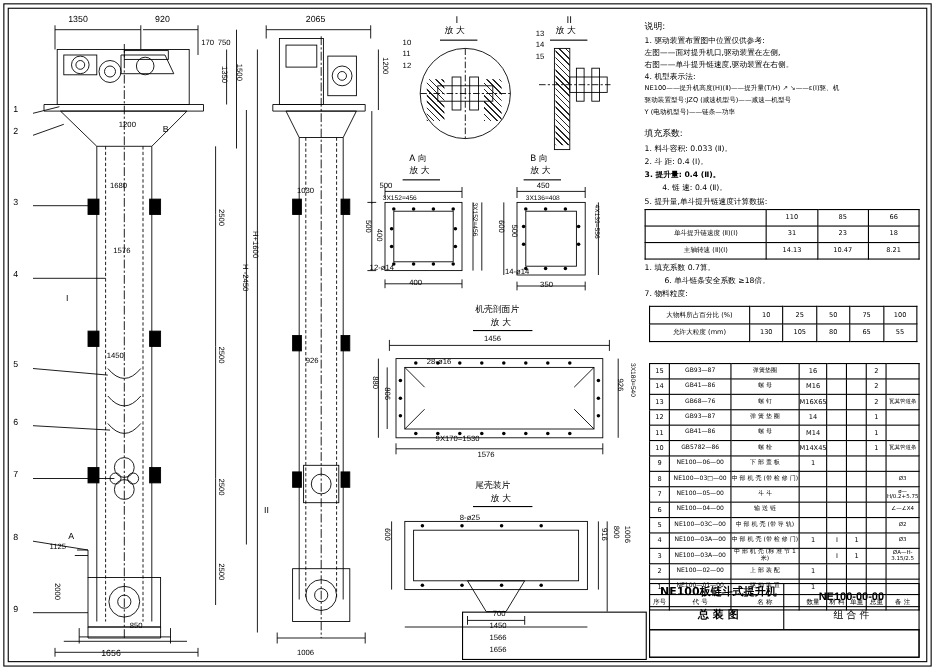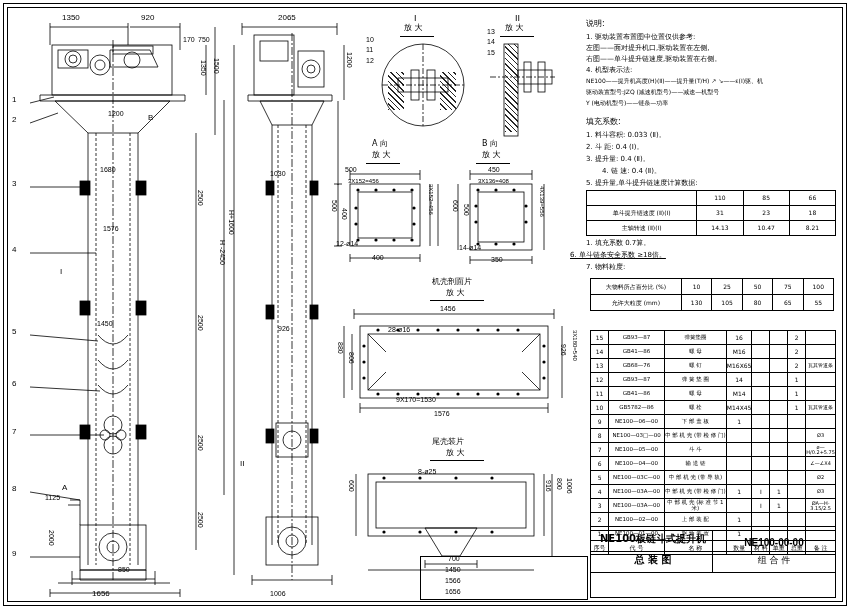--- a/index.html
+++ b/index.html
@@ -400,21 +400,21 @@
     <div class="t f7 cn" style="left:0;top:25px;">   左图——面对提升机口,驱动装置在左侧,</div>
     <div class="t f7 cn" style="left:0;top:36px;">   右图——单斗提升链速度,驱动装置在右侧。</div>
     <div class="t f7 cn" style="left:0;top:47px;">4. 机型表示法:</div>
     <div class="t f6 cn" style="left:0;top:58px;">   NE100——提升机高度(H)(Ⅱ)——提升量(T/H) ↗ ↘——ε(Ⅰ)驱、机</div>
     <div class="t f6 cn" style="left:0;top:69px;">   驱动装置型号:JZQ (减速机型号)——减速—机型号</div>
     <div class="t f6 cn" style="left:0;top:80px;">   Y (电动机型号)——链条—功率</div>
 
     <div class="t f8 cn" style="left:0;top:98px;">填充系数:</div>
     <div class="t f7 cn" style="left:0;top:112px;">1. 料斗容积: 0.033 (Ⅱ)。</div>
     <div class="t f7 cn" style="left:0;top:124px;">2. 斗 距: 0.4 (Ⅰ)。</div>
-    <div class="t f7 cn" style="left:0;top:136px;">3. 提升量: 0.4 (Ⅱ)。</div>
+    <div class="t f7 cn" style="left:0;top:136px;font-weight:bold;">3. 提升量: 0.4 (Ⅱ)。</div>
     <div class="t f7 cn" style="left:16px;top:148px;">4. 链 速: 0.4 (Ⅱ)。</div>
     <div class="t f7 cn" style="left:0;top:160px;">5. 提升量,单斗提升链速度计算数据:</div>
   </div>
 
   <table class="grid" style="left:586px;top:190px;width:250px;">
     <tbody>
         <tr>
       <td style="width:112px;height:14px;"></td>
       <td style="width:46px;">110</td>
       <td style="width:46px;">85</td>
@@ -429,21 +429,21 @@
     <tr>
       <td style="height:14px;">主轴转速 (Ⅱ)(Ⅰ)</td>
       <td>14.13</td>
       <td>10.47</td>
       <td>8.21</td>
     </tr>
   </tbody>
     </table>
 
   <div class="t f7 cn" style="left:586px;top:240px;">1. 填充系数 0.7算。</div>
-  <div class="t f7 cn" style="left:570px;top:252px;text-decoration:underline;">6. 单斗链条安全系数 ≥18倍。</div>
+  <div class="t f7 cn" style="left:604px;top:252px;">6. 单斗链条安全系数 ≥18倍。</div>
   <div class="t f7 cn" style="left:586px;top:264px;">7. 物料粒度:</div>
 
   <table class="grid" style="left:590px;top:278px;width:244px;">
     <tbody>
         <tr>
       <td style="width:92px;height:15px;">大物料所占百分比 (%)</td>
       <td style="width:30px;">10</td>
       <td style="width:30px;">25</td>
       <td style="width:30px;">50</td>
       <td style="width:30px;">75</td>

